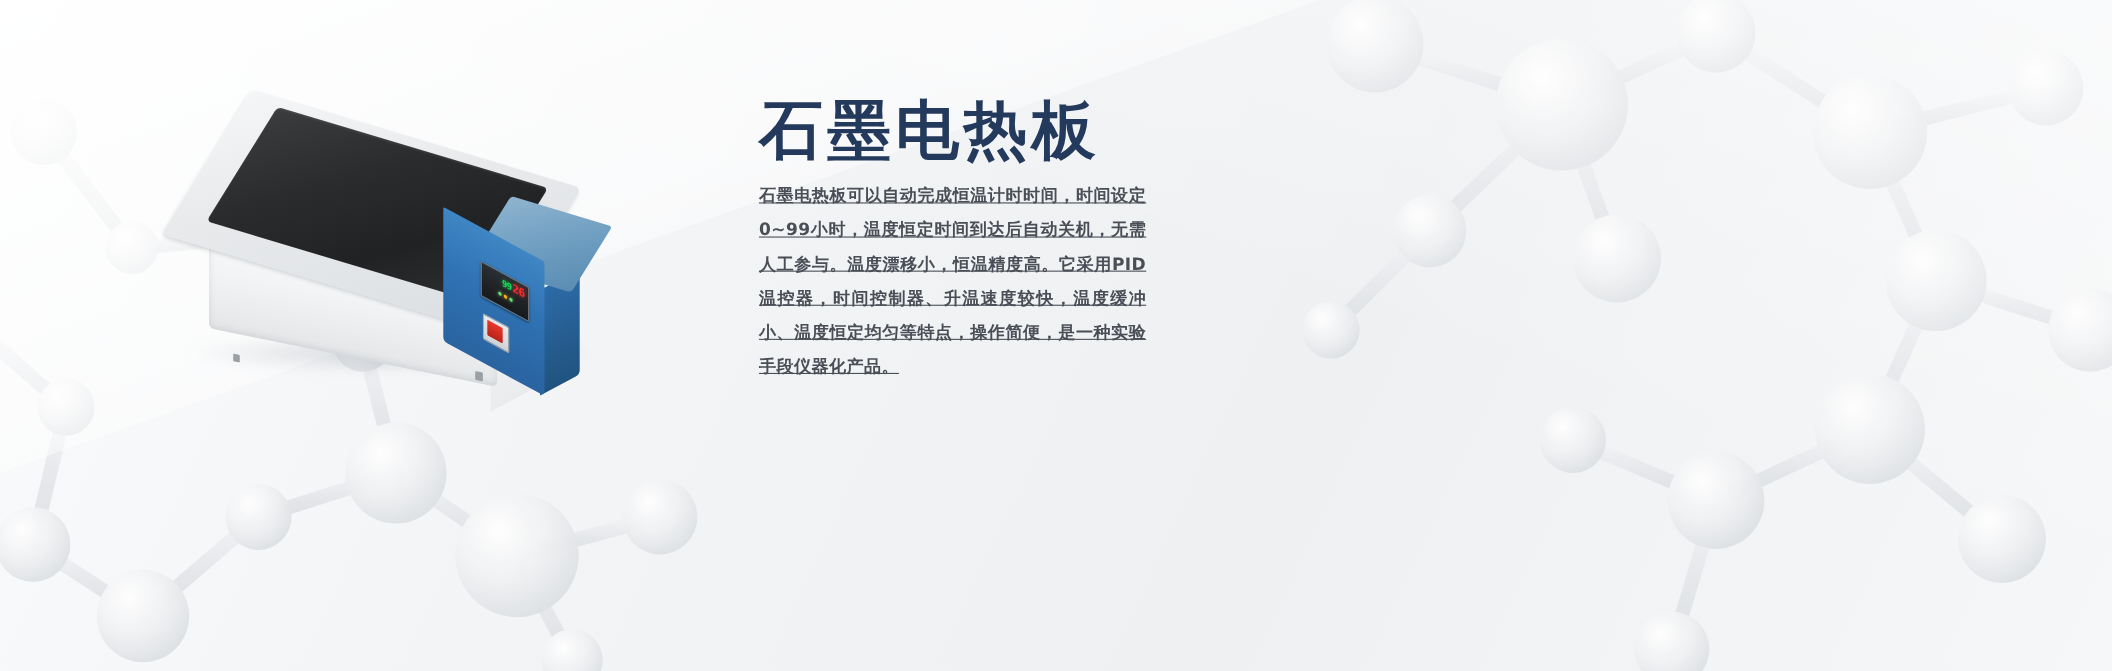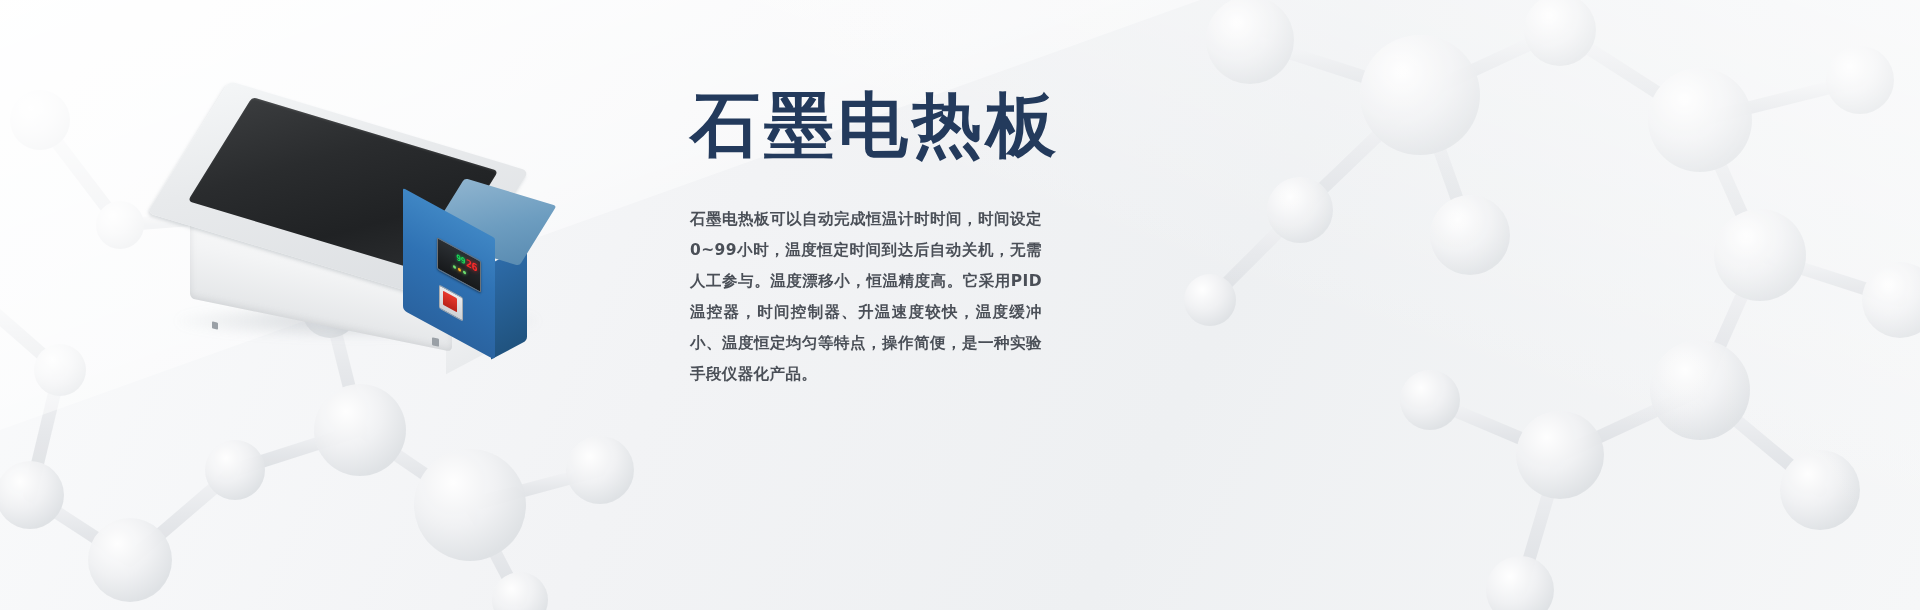--- a/index.html
+++ b/index.html
@@ -134,30 +134,31 @@
   }
   
   .foot{position:absolute;background:#9aa0a6;border-radius:1px;}
   .foot.f1{left:62px;top:214px;width:6px;height:7px;transform:skewY(11deg);}
   .foot.f2{left:282px;top:230px;width:7px;height:8px;transform:skewY(11deg);}
 
   
   .copy{position:absolute;left:690px;top:86px;width:700px;}
   .headline{
     margin:0;
-    font-size:70px;line-height:1.12;font-weight:700;
+    font-size:58px;line-height:1.12;font-weight:700;
     color:#233a5c;letter-spacing:4px;
     font-family:"DejaVu Sans","Liberation Sans",sans-serif;
   }
   .desc{
-    margin:40px 0 0 0;width:352px;
+    margin:12px 0 0 0;width:352px;
     font-size:15.5px;line-height:31px;
     color:#4a4f57;font-weight:600;letter-spacing:.4px;
     text-align:justify;
     font-family:"DejaVu Sans","Liberation Sans",sans-serif;
+    text-decoration:underline;
   }
   .desc p{margin:0;}
 </style>
 </head>
 <body>
 
 <div class="banner">
 
   <div class="mol-layer">
     <svg viewBox="0 0 1920 610" xmlns="http://www.w3.org/2000/svg" aria-hidden="true">

